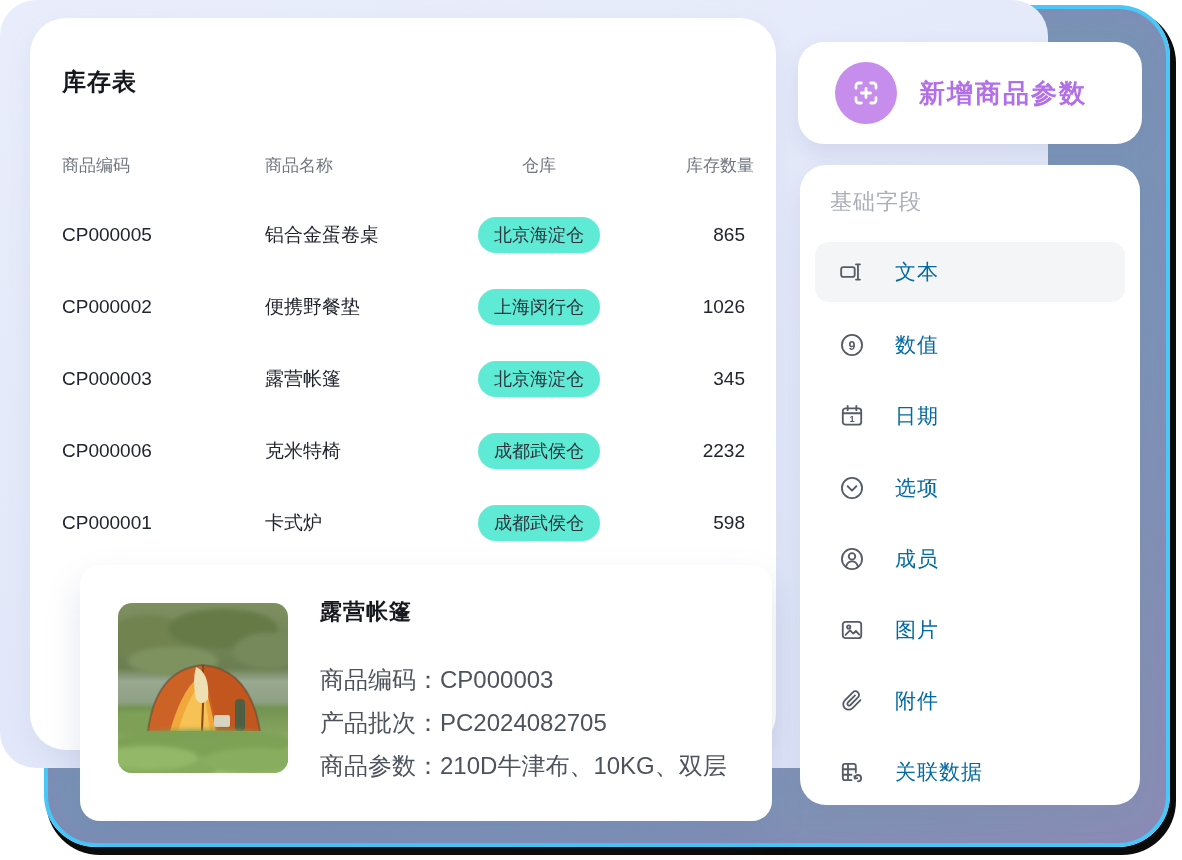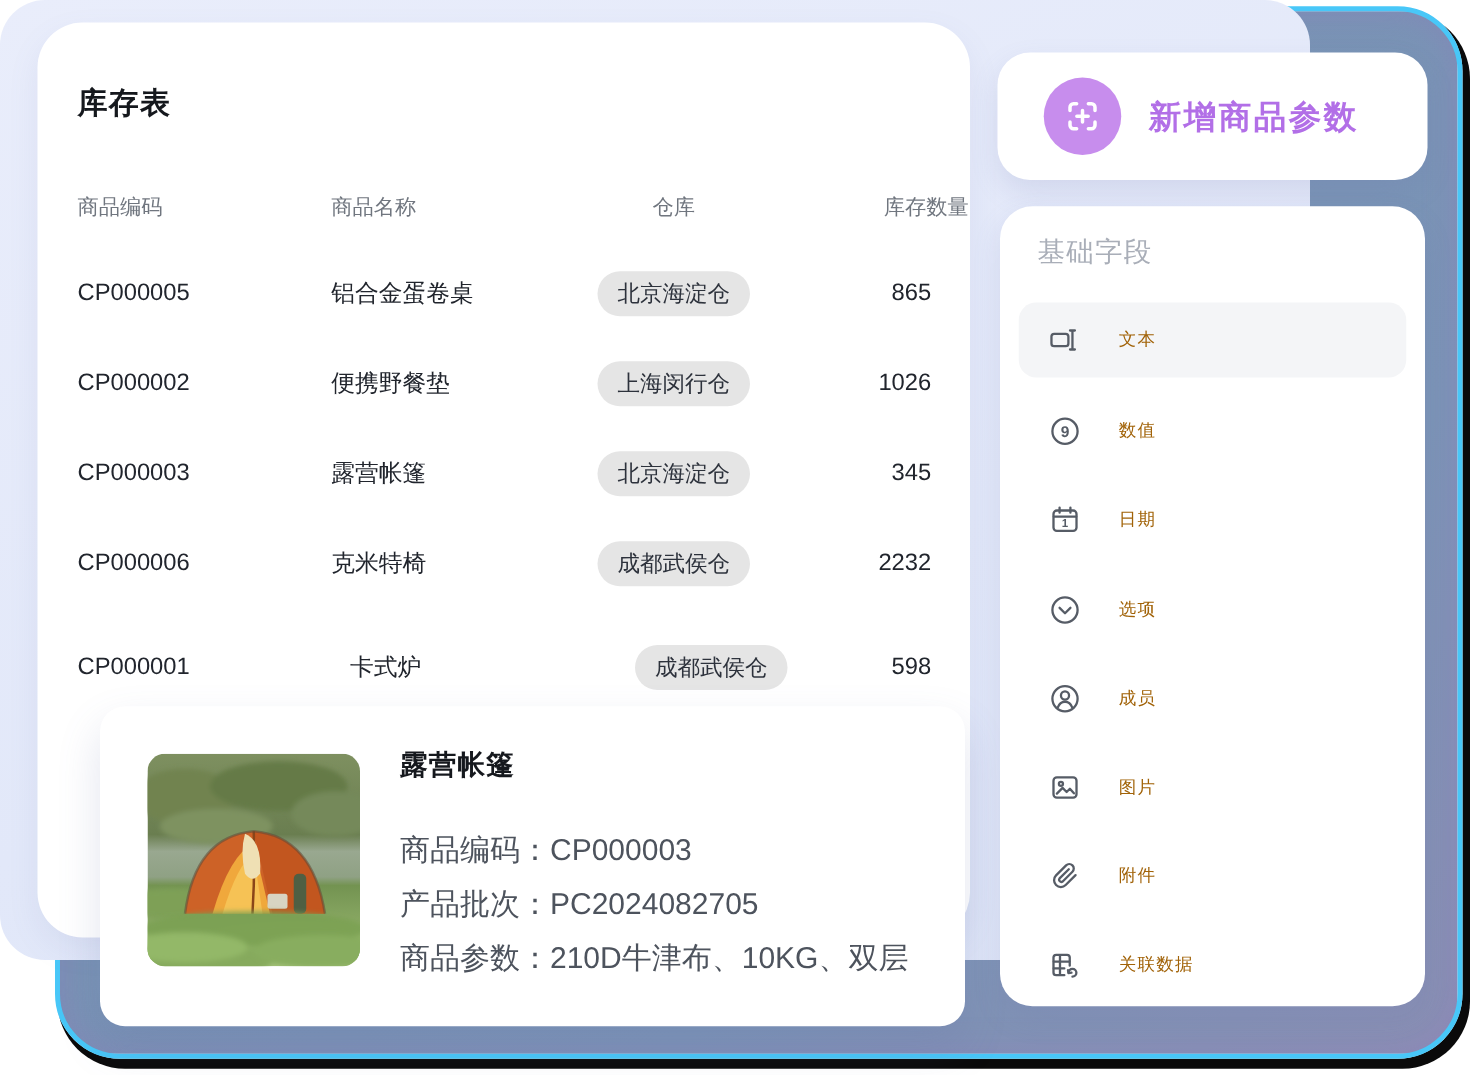--- a/index.html
+++ b/index.html
@@ -29,26 +29,26 @@
   }
   .table-title{
     position:absolute;left:32px;top:48px;
     font-size:24px;font-weight:bold;color:#15181d;letter-spacing:1px;
   }
   .t-row{position:absolute;left:32px;display:flex;align-items:center;height:40px;}
   .t-row .c-code{width:203px;}
   .t-row .c-name{width:202px;}
   .t-row .c-tag{width:144px;display:flex;justify-content:center;}
   .t-row .c-qty{flex:1;text-align:right;}
-  .hdr{right:1px;top:127px;font-size:17px;color:#70767f;}
+  .hdr{right:22px;top:127px;font-size:17px;color:#70767f;}
   .hdr .c-tag{justify-content:center;}
   .data{right:31px;font-size:19px;color:#21252d;}
-  .row-0{top:197px;} .row-1{top:269px;} .row-2{top:341px;} .row-3{top:413px;} .row-4{top:496px;gap:15px;}
+  .row-0{top:197px;} .row-1{top:269px;} .row-2{top:341px;} .row-3{top:413px;} .row-4{top:485px;}
   .wh-tag{
-    background:#e5e5e5;color:#2d323c;font-size:18px;
+    background:#5eead4;color:#2d323c;font-size:18px;
     padding:6px 16px;border-radius:18px;white-space:nowrap;
   }
   
   .detail-card{
     position:absolute;left:80px;top:565px;width:692px;height:256px;
     background:#ffffff;border-radius:20px;
     box-shadow:0 16px 34px rgba(100,112,165,.18);
   }
   .detail-photo{
     position:absolute;left:38px;top:38px;width:170px;height:170px;
@@ -92,21 +92,21 @@
     position:absolute;left:30px;top:22px;font-size:22px;color:#a9aeb8;letter-spacing:1px;
   }
   .sb-item{
     position:absolute;left:15px;width:310px;height:60px;border-radius:14px;
     display:flex;align-items:center;
   }
   .sb-item.selected{background:#f4f5f7;}
   .sb-0{top:77px;} .sb-1{top:150px;} .sb-2{top:221px;} .sb-3{top:293px;}
   .sb-4{top:364px;} .sb-5{top:435px;} .sb-6{top:506px;} .sb-7{top:577px;}
   .sb-icon{width:26px;height:26px;margin-left:24px;flex:0 0 auto;display:flex;}
-  .sb-text{margin-left:30px;font-size:14px;color:#a16207;letter-spacing:1px;text-align:right;}
+  .sb-text{margin-left:30px;font-size:21px;color:#0369a1;letter-spacing:1px;text-align:right;}
   svg{overflow:visible;}
 </style>
 </head>
 <body>
 
 <div class="blue-window"></div>
 
 <div class="lavender-panel"></div>
 
 <div class="main-card">

